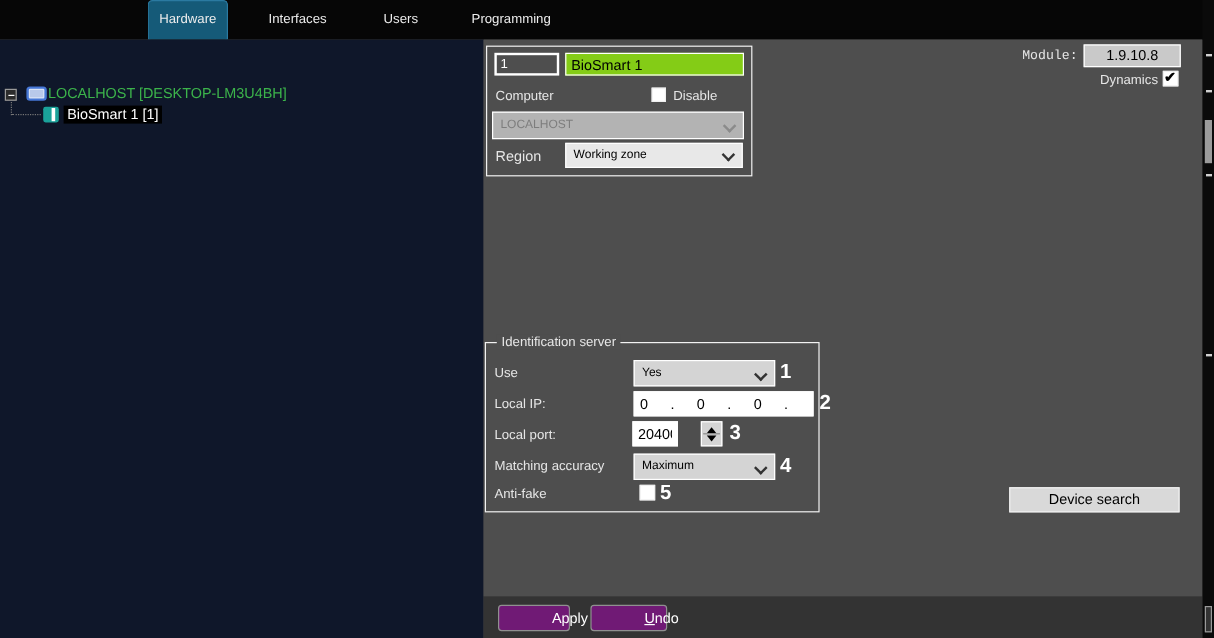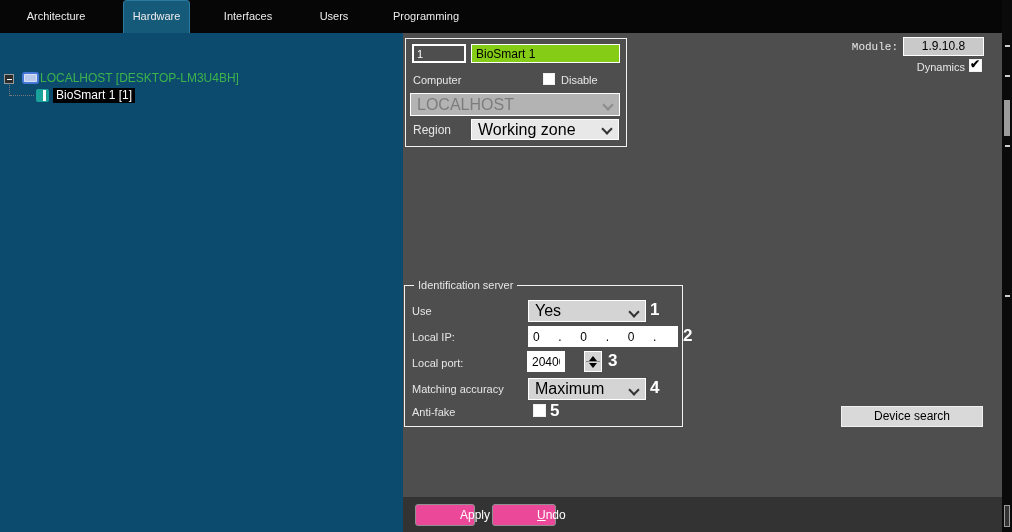--- a/index.html
+++ b/index.html
@@ -14,21 +14,21 @@
 
   
   .nav{left:0;top:0;width:1012px;height:33px;background:#060606;}
   .nav-tab{top:0;height:33px;line-height:33px;text-align:center;color:#ececec;cursor:default;}
   .nav-tab.active{
     background:#155a78;border:1px solid #2b7aa1;border-bottom:none;
     border-radius:4px 4px 0 0;line-height:31px;
   }
 
   
-  .left-panel{left:0;top:33px;width:403px;height:499px;background:#0c4a6e;}
+  .left-panel{left:0;top:33px;width:403px;height:499px;background:#0f172a;}
   .right-panel{left:403px;top:33px;width:599px;height:464px;background:#4e4e4e;}
   .bottom-strip{left:403px;top:497px;width:599px;height:35px;background:#333333;}
   .right-splitter{left:1002px;top:0;width:10px;height:532px;background:#0a0a0a;}
   .splitter-thumb{left:1004px;top:100px;width:6px;height:36px;background:#9b9b9b;}
   .splitter-dash{width:5px;height:2px;background:#cfcfcf;left:1005px;}
   .splitter-rect{left:1004px;top:505px;width:6px;height:22px;border:1px solid #9a9a9a;background:#333;}
 
   
   .tree-expander{left:4px;top:41px;width:10px;height:10px;border:1px solid #9a9a9a;background:#2c2c2c;}
   .tree-expander .minus{position:absolute;left:2px;top:4px;width:5px;height:1px;background:#ffffff;}
@@ -41,48 +41,47 @@
   .bio-icon .stripe{position:absolute;left:7px;top:1px;width:3px;height:11px;background:#ffffff;}
   .tree-child-label{left:53px;top:55px;height:15px;line-height:15px;background:#000000;color:#ffffff;padding:0 3px;font-size:12px;}
 
   
   .grp-top{left:405px;top:38px;width:222px;height:109px;border:1px solid #f2f2f2;}
   .inp-id{left:412px;top:44px;width:54px;height:19px;border:2px solid #ffffff;background:transparent;color:#ffffff;padding:0 3px;font:11px "Liberation Sans",sans-serif;}
   .inp-name{left:471px;top:44px;width:149px;height:19px;border:1px solid #fff;background:#84cc16;color:#000;padding:0 4px;font:12px "Liberation Sans",sans-serif;}
   .lbl{height:12px;line-height:12px;color:#e6e6e6;}
   .chk{background:#ffffff;border:1px solid #f0f0f0;}
   .chk .mark{position:absolute;left:0px;top:-2px;width:12px;height:12px;color:#000;font-size:12px;font-weight:bold;line-height:12px;}
-  .dd{border:1px solid #fff;color:#000;padding:0 6px;line-height:21px;font-size:16px;}
+  .dd{border:1px solid #fff;color:#000;padding:0 6px;line-height:21px;font-size:10px;}
   .dd .chev{position:absolute;right:7px;top:7px;width:6px;height:6px;border-left:2px solid #333;border-bottom:2px solid #333;transform:rotate(-45deg);}
   .dd.disabled{background:#b3b3b3;color:#7d7d7d;}
   .dd.disabled .chev{border-color:#8b8b8b;}
 
   
   .module-box{left:903px;top:37px;width:81px;height:19px;border:1px solid #fff;background:#c9c9c9;color:#000;text-align:center;line-height:17px;font-size:12px;}
 
   
   .grp-ident{left:404px;top:285px;width:279px;height:142px;border:1px solid #f2f2f2;}
   .grp-title{left:414px;top:279px;background:#4e4e4e;padding:0 4px;height:12px;line-height:12px;}
   .annot{color:#ffffff;font-size:17px;font-weight:bold;height:20px;line-height:20px;}
   .inp-white{background:#ffffff;border:1px solid #fff;color:#000;font:12px "Liberation Sans",sans-serif;padding:0 4px;}
   .spinner{left:584px;top:351px;width:18px;height:21px;border:1px solid #fff;background:#d4d4d4;}
   .spinner .up{position:absolute;left:4px;top:4px;width:0;height:0;border-left:4px solid transparent;border-right:4px solid transparent;border-bottom:5px solid #000;}
   .spinner .dn{position:absolute;left:4px;bottom:3px;width:0;height:0;border-left:4px solid transparent;border-right:4px solid transparent;border-top:5px solid #000;}
   .spinner .mid{position:absolute;left:1px;top:9px;width:14px;height:1px;background:#8a8a8a;}
 
   
   .btn-light{background:#d9d9d9;border:1px solid #f0f0f0;color:#000;text-align:center;line-height:19px;font-size:12px;}
-  .btn-dark{background:#ec4899;border:1px solid #909090;border-radius:3px;color:#ffffff;text-align:center;line-height:20px;font-size:12px;padding-left:44px;}
+  .btn-dark{background:#701a75;border:1px solid #909090;border-radius:3px;color:#ffffff;text-align:center;line-height:20px;font-size:12px;padding-left:44px;}
   .btn-dark u{text-decoration:underline;}
 </style>
 </head>
 <body>
 
 <div class="abs nav">
-  <div class="abs nav-tab" style="left:16px;width:80px;">Architecture</div>
   <div class="abs nav-tab active" style="left:123px;width:67px;">Hardware</div>
   <div class="abs nav-tab" style="left:212px;width:72px;">Interfaces</div>
   <div class="abs nav-tab" style="left:306px;width:56px;">Users</div>
   <div class="abs nav-tab" style="left:386px;width:80px;">Programming</div>
 </div>
 
 <div class="abs left-panel">
   <div class="abs tree-dot-v" style="position:absolute;"></div>
   <div class="abs tree-dot-h" style="position:absolute;"></div>
   <div class="abs tree-expander" style="position:absolute;">

